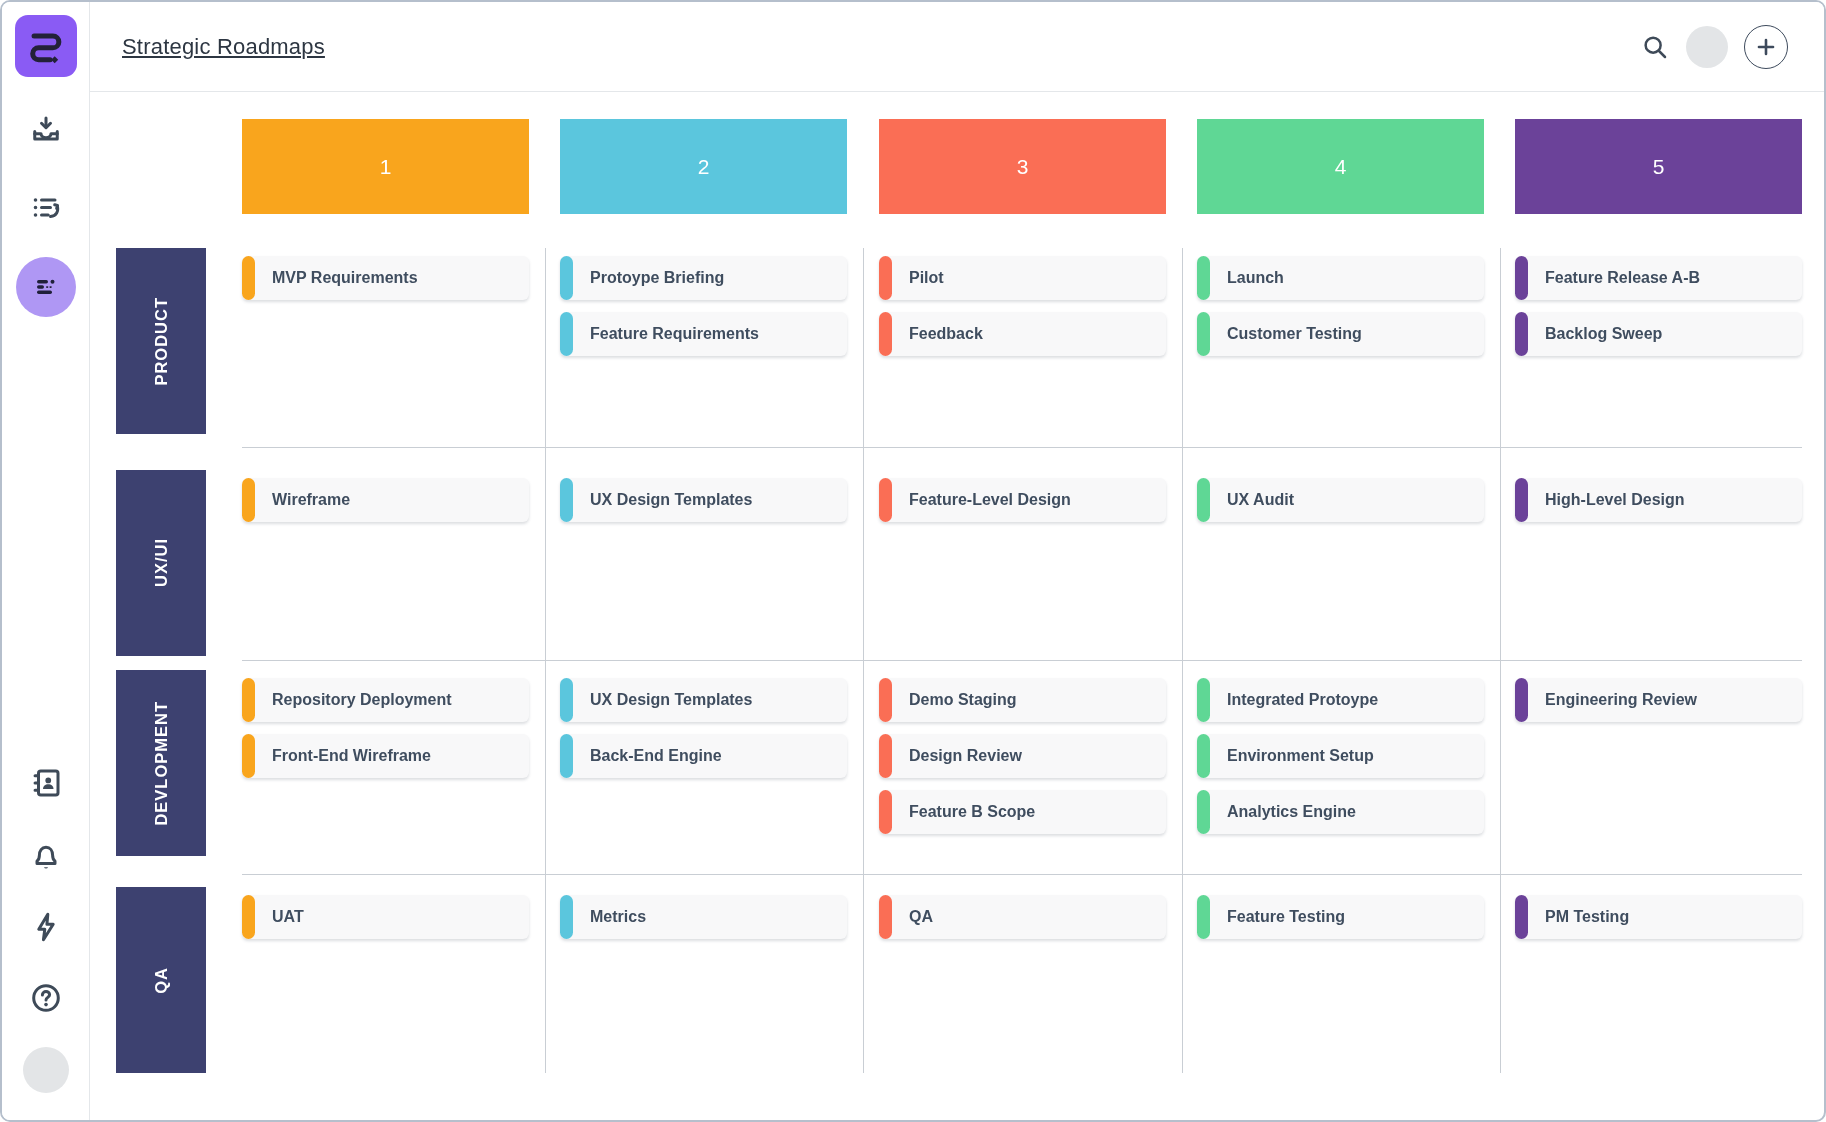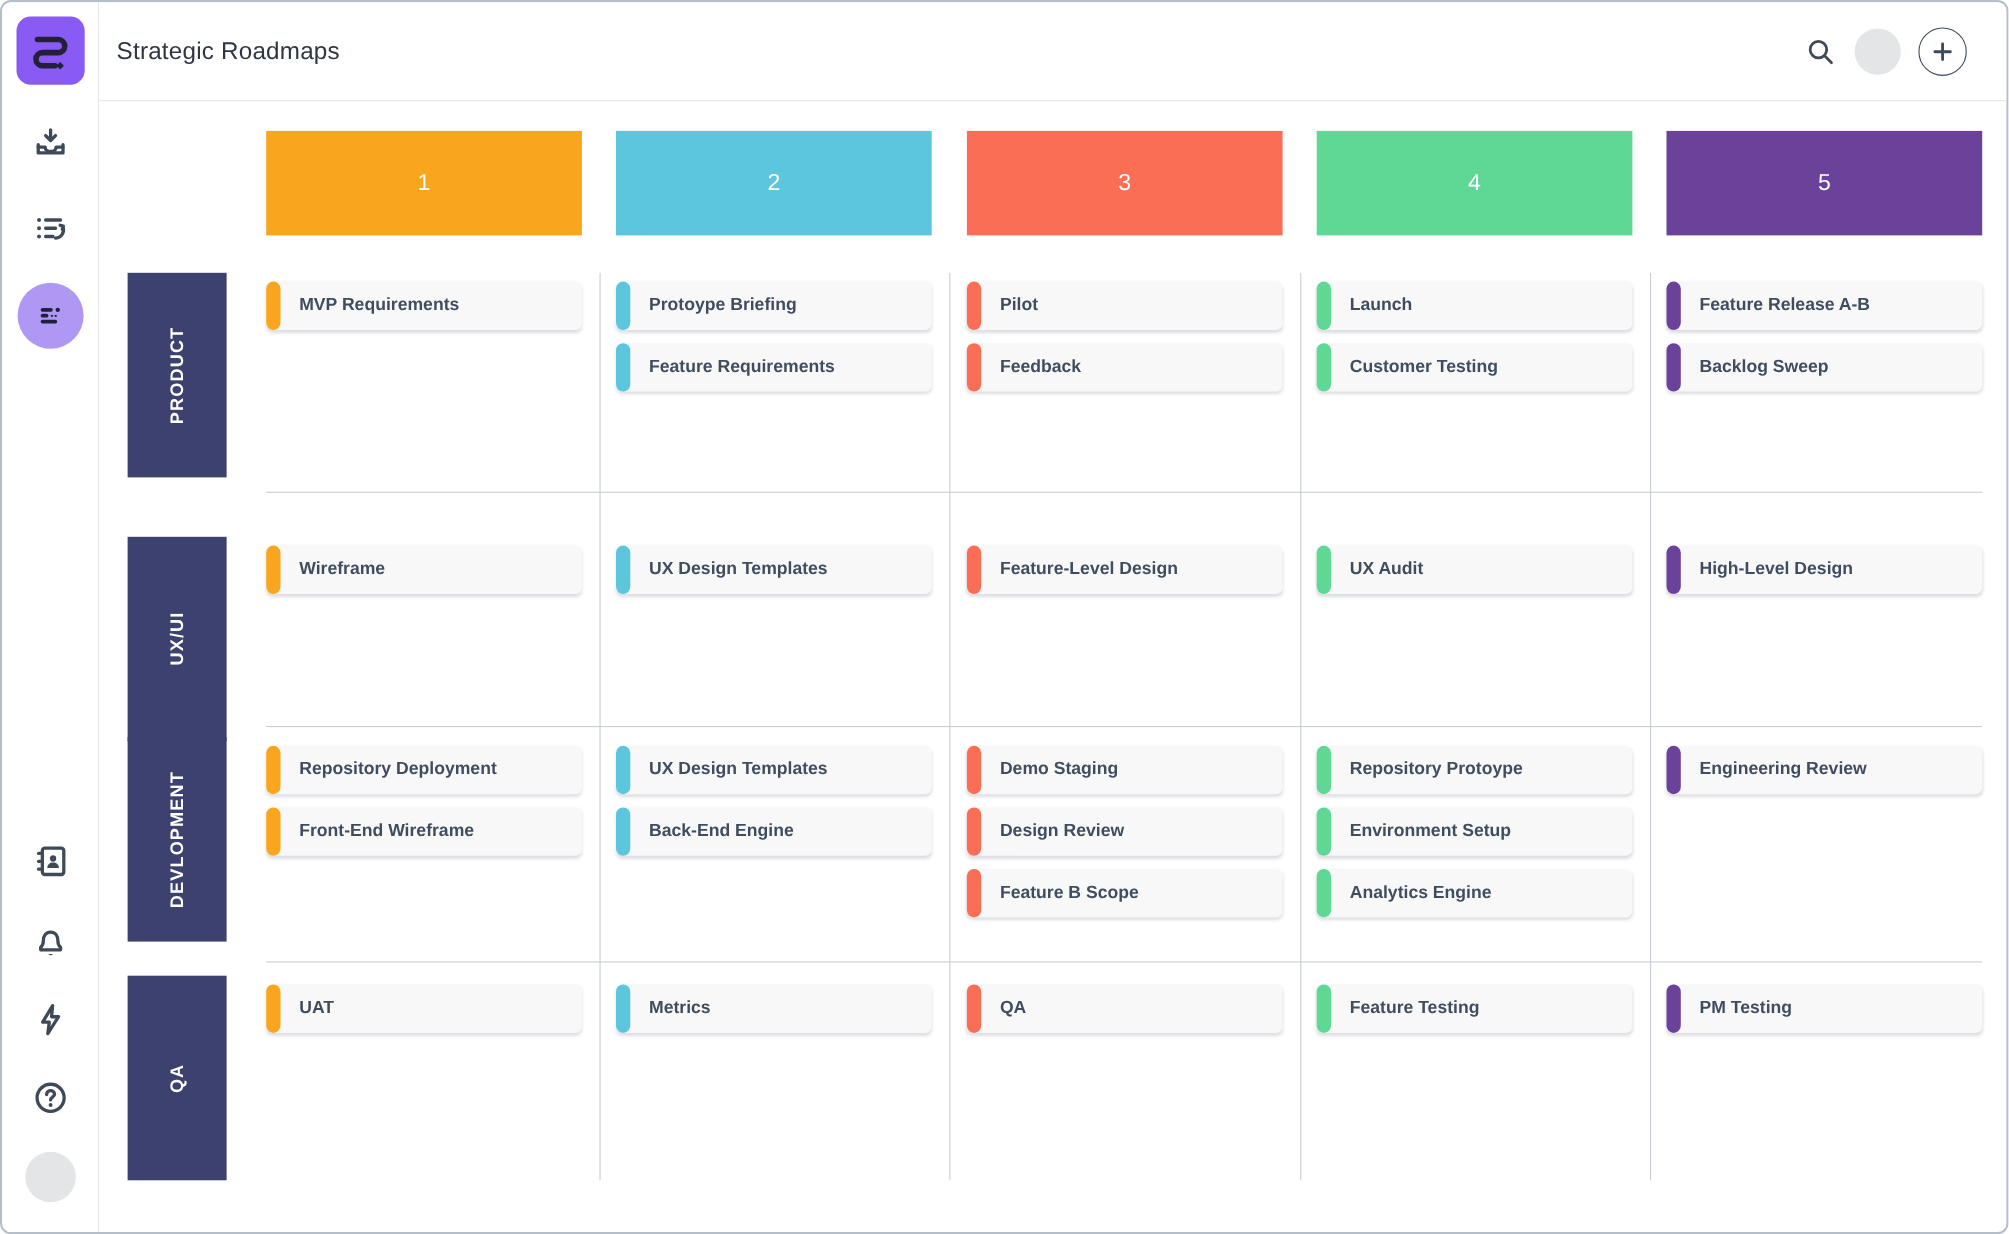--- a/index.html
+++ b/index.html
@@ -28,21 +28,21 @@
   .icon svg { display: block; stroke: #3e4a58; fill: none; stroke-width: 2; stroke-linecap: round; stroke-linejoin: round; }
   .active-circle { top: 255px; width: 60px; height: 60px; border-radius: 50%; background: #af97f4; }
   .side-avatar { top: 1045px; width: 46px; height: 46px; border-radius: 50%; background: #e3e5e7; }
 
   
   .header {
     position: absolute; left: 88px; right: 0; top: 0; height: 90px;
     background: #fff; border-bottom: 1px solid #e4e7ea;
     display: flex; align-items: center;
   }
-  .page-title { margin-left: 16px; font-size: 22px; font-weight: 500; color: #2d3642; letter-spacing: 0.2px; }
+  .page-title { margin-left: 32px; font-size: 22px; font-weight: 500; color: #2d3642; letter-spacing: 0.2px; text-decoration: underline; }
   .header-right { margin-left: auto; margin-right: 36px; display: flex; align-items: center; gap: 16px; }
   .hdr-btn { border: none; background: transparent; cursor: pointer; display: flex; align-items: center; justify-content: center; }
   .hdr-avatar { width: 42px; height: 42px; border-radius: 50%; background: #e3e5e7; }
   .plus-btn { width: 44px; height: 44px; border-radius: 50%; border: 1.5px solid #3d4a5c; background: #fff; }
 
   
   .colhead {
     position: absolute; top: 117px; width: 287px; height: 95px;
     display: flex; align-items: center; justify-content: center;
     color: #fff; font-size: 21px; font-weight: 400; cursor: pointer;
@@ -51,21 +51,21 @@
   .col-3 { left: 1195px; } .col-4 { left: 1513px; }
 
   .rowlabel {
     position: absolute; left: 114px; width: 90px; height: 186px;
     background: #3d4170; display: flex; align-items: center; justify-content: center; cursor: pointer;
   }
   .rowlabel .vtext {
     writing-mode: vertical-rl; transform: rotate(180deg);
     color: #fff; font-weight: 700; font-size: 16.5px; letter-spacing: 1px; white-space: nowrap;
   }
-  .row-0 { top: 246px; } .row-1 { top: 486px; align-items: center; } .row-2 { top: 668px; } .row-3 { top: 885px; }
+  .row-0 { top: 246px; } .row-1 { top: 468px; align-items: center; } .row-2 { top: 668px; } .row-3 { top: 885px; }
 
   .vline { position: absolute; top: 246px; height: 825px; width: 1px; background: #c9ced4; }
   .hline { position: absolute; left: 240px; width: 1560px; height: 1px; background: #c9ced4; }
 
   .cell {
     position: absolute; width: 287px; height: 186px; padding-top: 8px;
     display: flex; flex-direction: column; gap: 12px;
   }
   .card {
     position: relative; width: 287px; height: 44px; flex: 0 0 44px;
@@ -344,21 +344,21 @@
         <span class="card-label">Design Review</span>
       </div>
       <div class="card">
         <span class="bar" style="background: rgb(250, 110, 85);"></span>
         <span class="card-label">Feature B Scope</span>
       </div>
     </div>
     <div class="cell col-3 row-2">
       <div class="card">
         <span class="bar" style="background: rgb(95, 215, 149);"></span>
-        <span class="card-label">Repository Protoype</span>
+        <span class="card-label">Integrated Protoype</span>
       </div>
       <div class="card">
         <span class="bar" style="background: rgb(95, 215, 149);"></span>
         <span class="card-label">Environment Setup</span>
       </div>
       <div class="card">
         <span class="bar" style="background: rgb(95, 215, 149);"></span>
         <span class="card-label">Analytics Engine</span>
       </div>
     </div>

